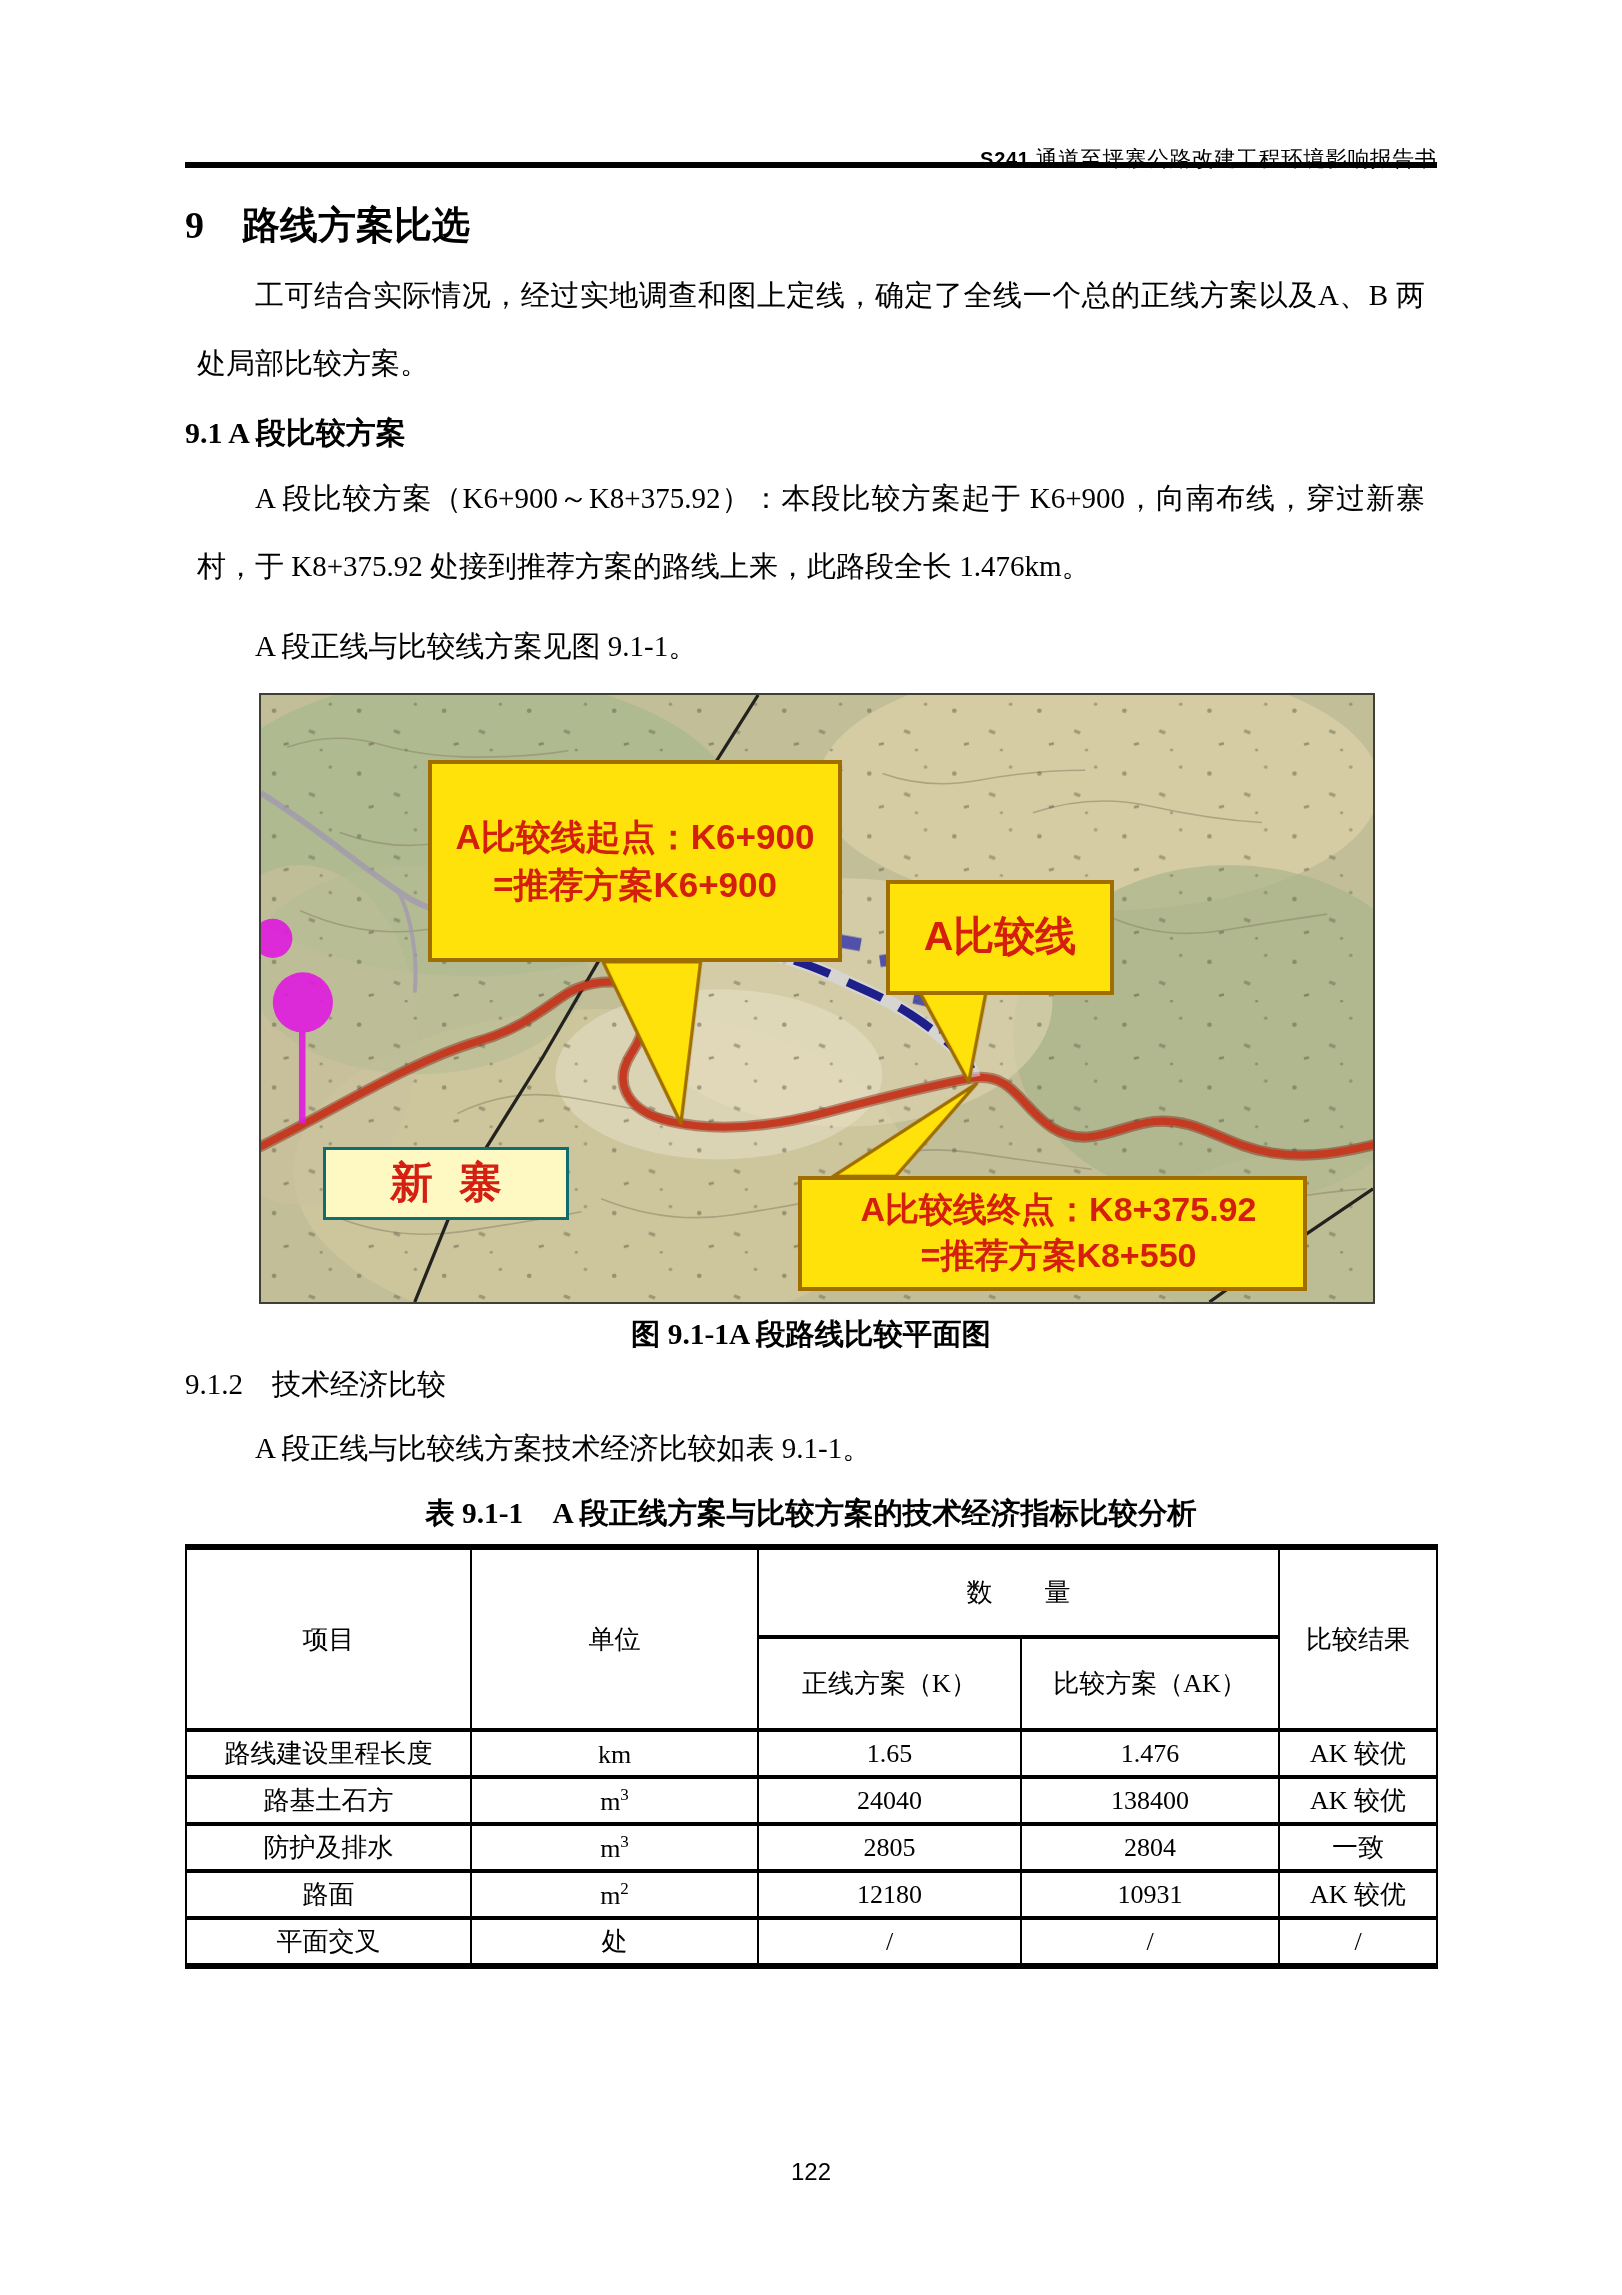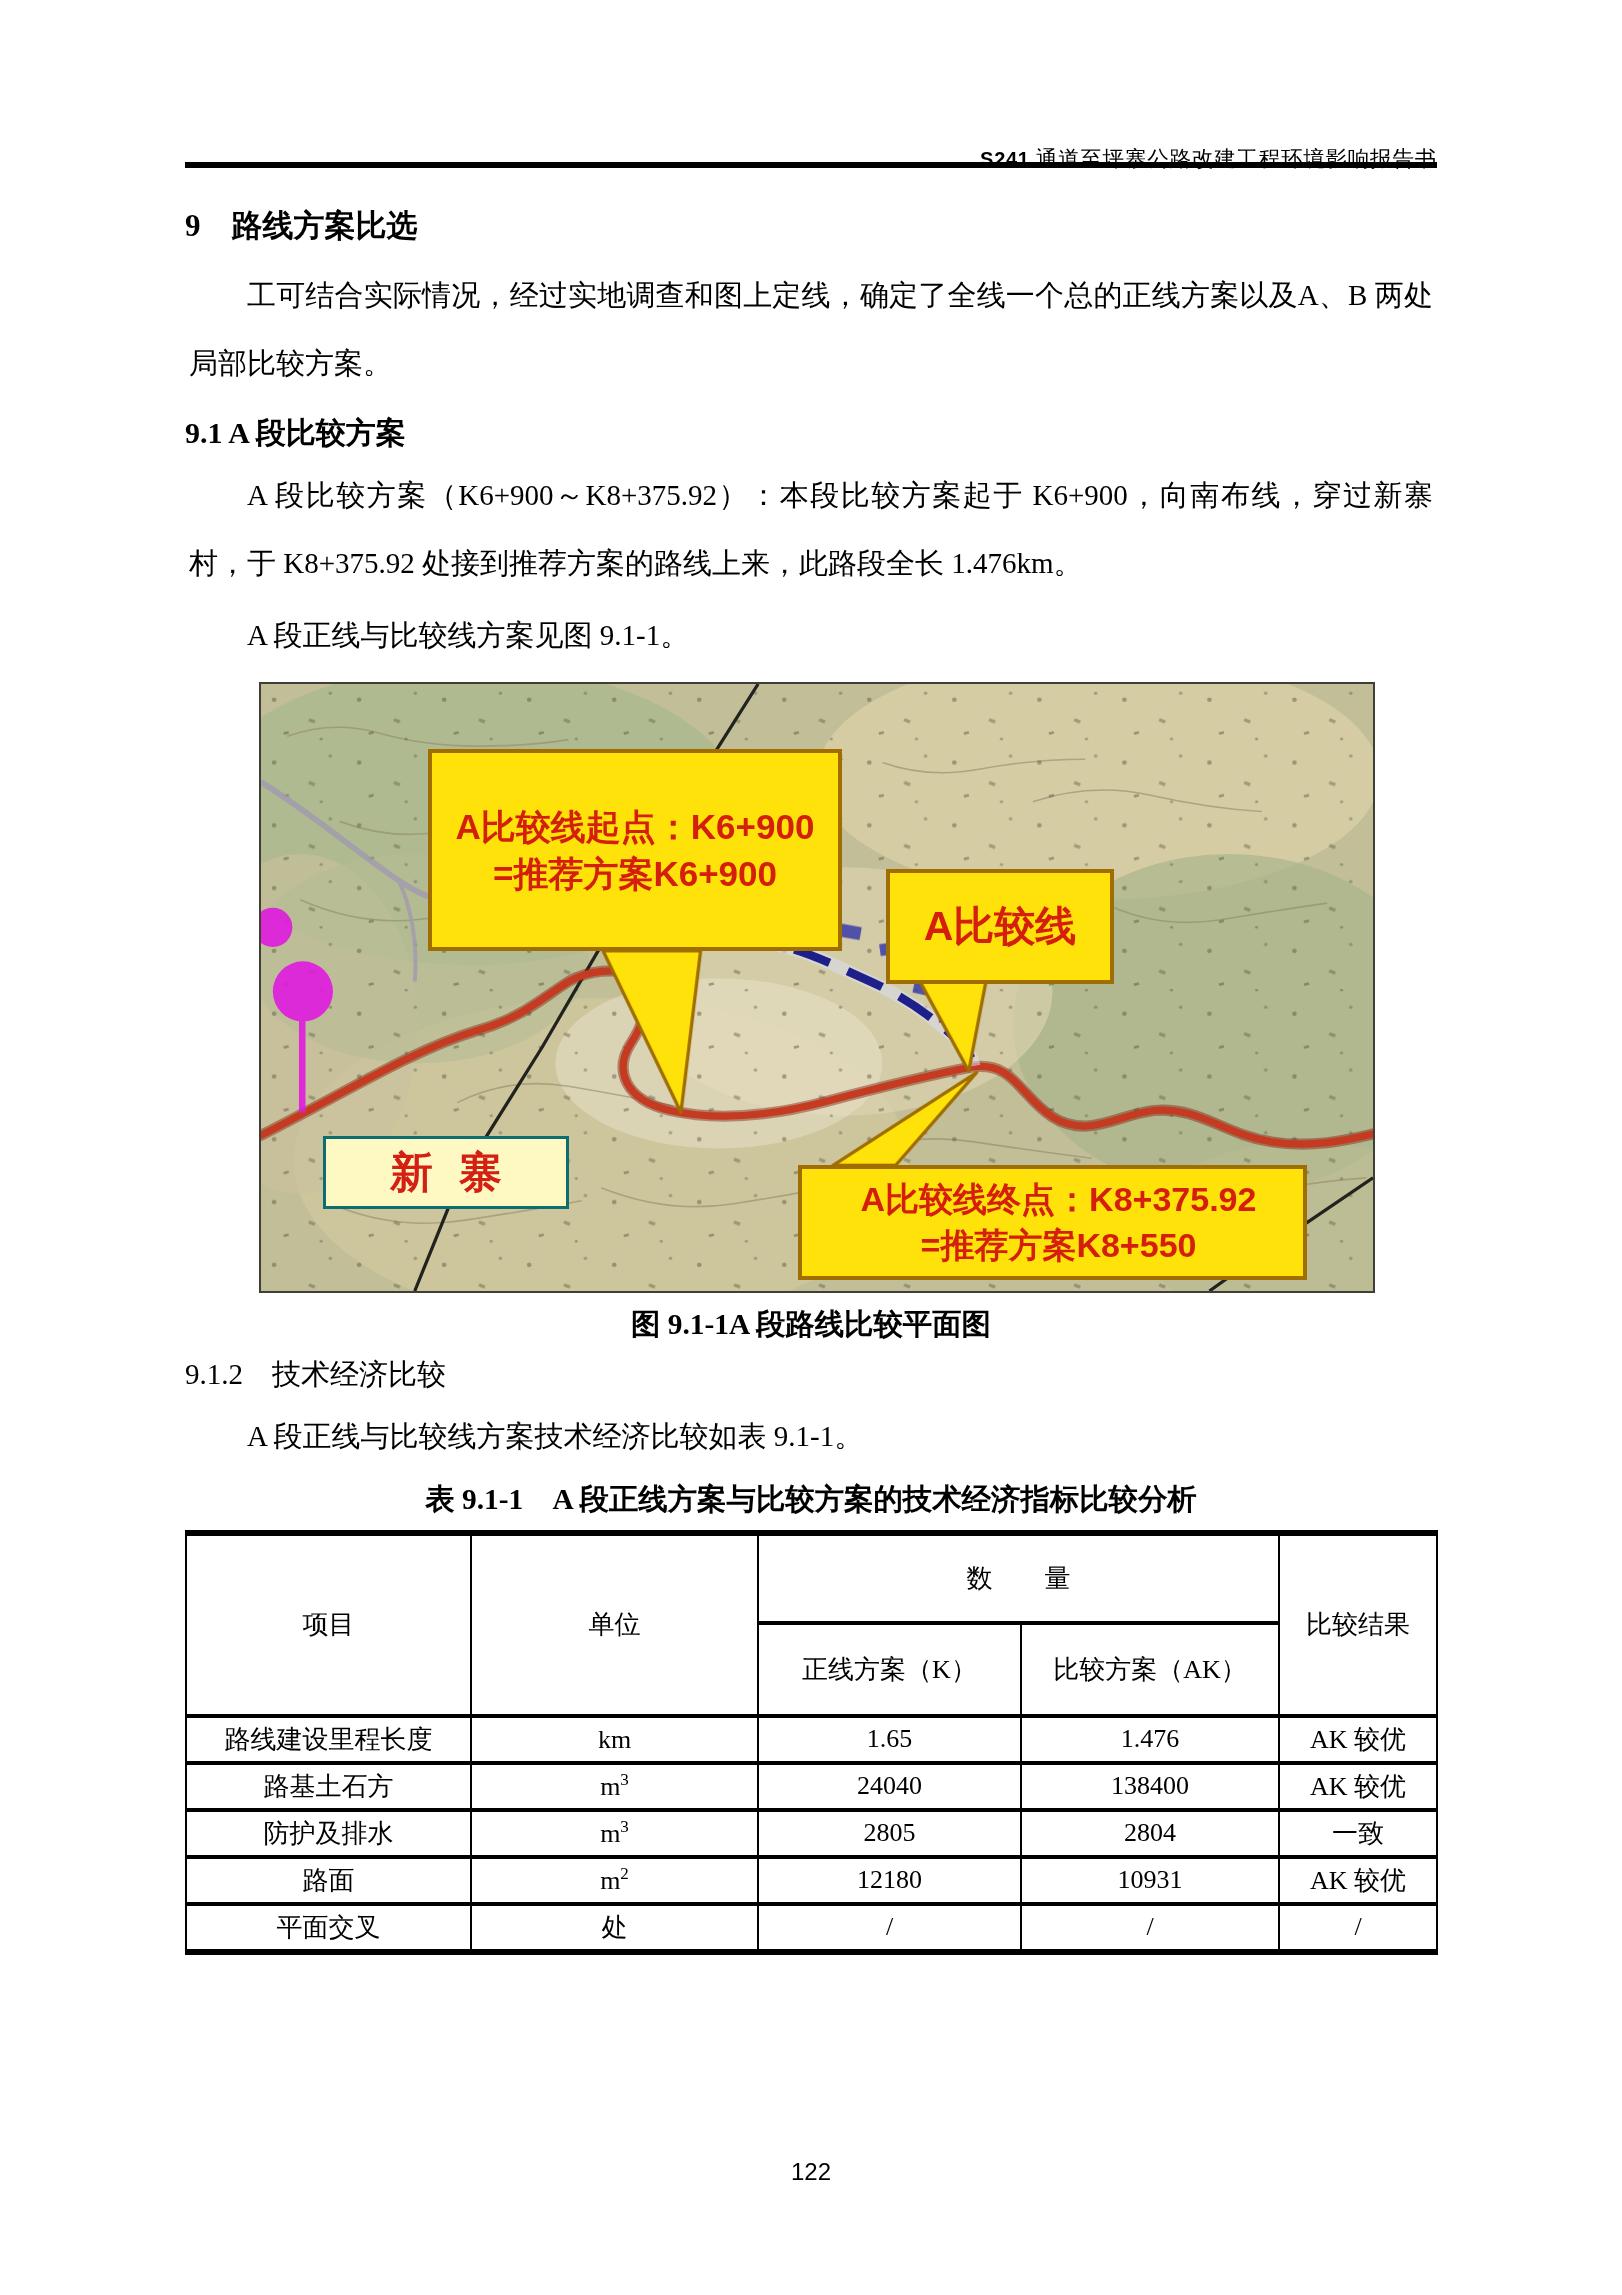--- a/index.html
+++ b/index.html
@@ -7,24 +7,24 @@
     position:relative;width:1622px;height:2295px;background:#ffffff;
     font-family:"Liberation Serif","DejaVu Serif",serif;color:#000;overflow:hidden;
   }
   
   .hdr{position:absolute;top:99px;left:185px;width:1252px;text-align:right;
        font-size:21.6px;letter-spacing:0.7px;margin-top:45px;}
   .hdr b{font-family:"Liberation Sans","DejaVu Sans",sans-serif;font-size:20px;}
   .hdr-rule{position:absolute;top:162px;left:185px;width:1252px;height:5.9px;background:#000;}
   
   .content{position:absolute;top:196px;left:185px;width:1252px;}
-  .h1{font-size:31px;font-weight:bold;margin:9.8px 0 16.4px 0;line-height:39px;}
+  .h1{font-size:38px;font-weight:bold;margin:9.8px 0 16.4px 0;line-height:39px;}
   .h2{font-size:30px;font-weight:bold;margin:16.4px 0 9.8px 0;line-height:38px;}
   .h3{font-size:29px;font-weight:normal;margin:13px 0 9.8px 0;line-height:36px;}
-  .para{font-size:29px;line-height:68px;text-align:justify;text-indent:2em;margin:4px;}
+  .para{font-size:29px;line-height:68px;text-align:justify;text-indent:2em;margin:12px;}
   .para.noj{text-align:left;}
   .figcap,.tabcap{text-align:center;font-weight:bold;font-size:29.4px;margin:11.8px 0 6.5px 0;line-height:38px;}
   .tabcap{margin:9.8px 0 11.8px 0;}
   
   .map-wrap{position:relative;width:1112px;height:607px;margin:13px 0 5.2px 74px;
             border:2.6px solid #3f3f38;background:#c2be98;}
   .map-wrap svg{position:absolute;left:0;top:0;}
   .callout{position:absolute;box-sizing:border-box;background:#ffe20a;border:4.6px solid #9f6d00;
            color:#d41f0c;font-weight:bold;display:flex;flex-direction:column;
            align-items:center;justify-content:center;text-align:center;

